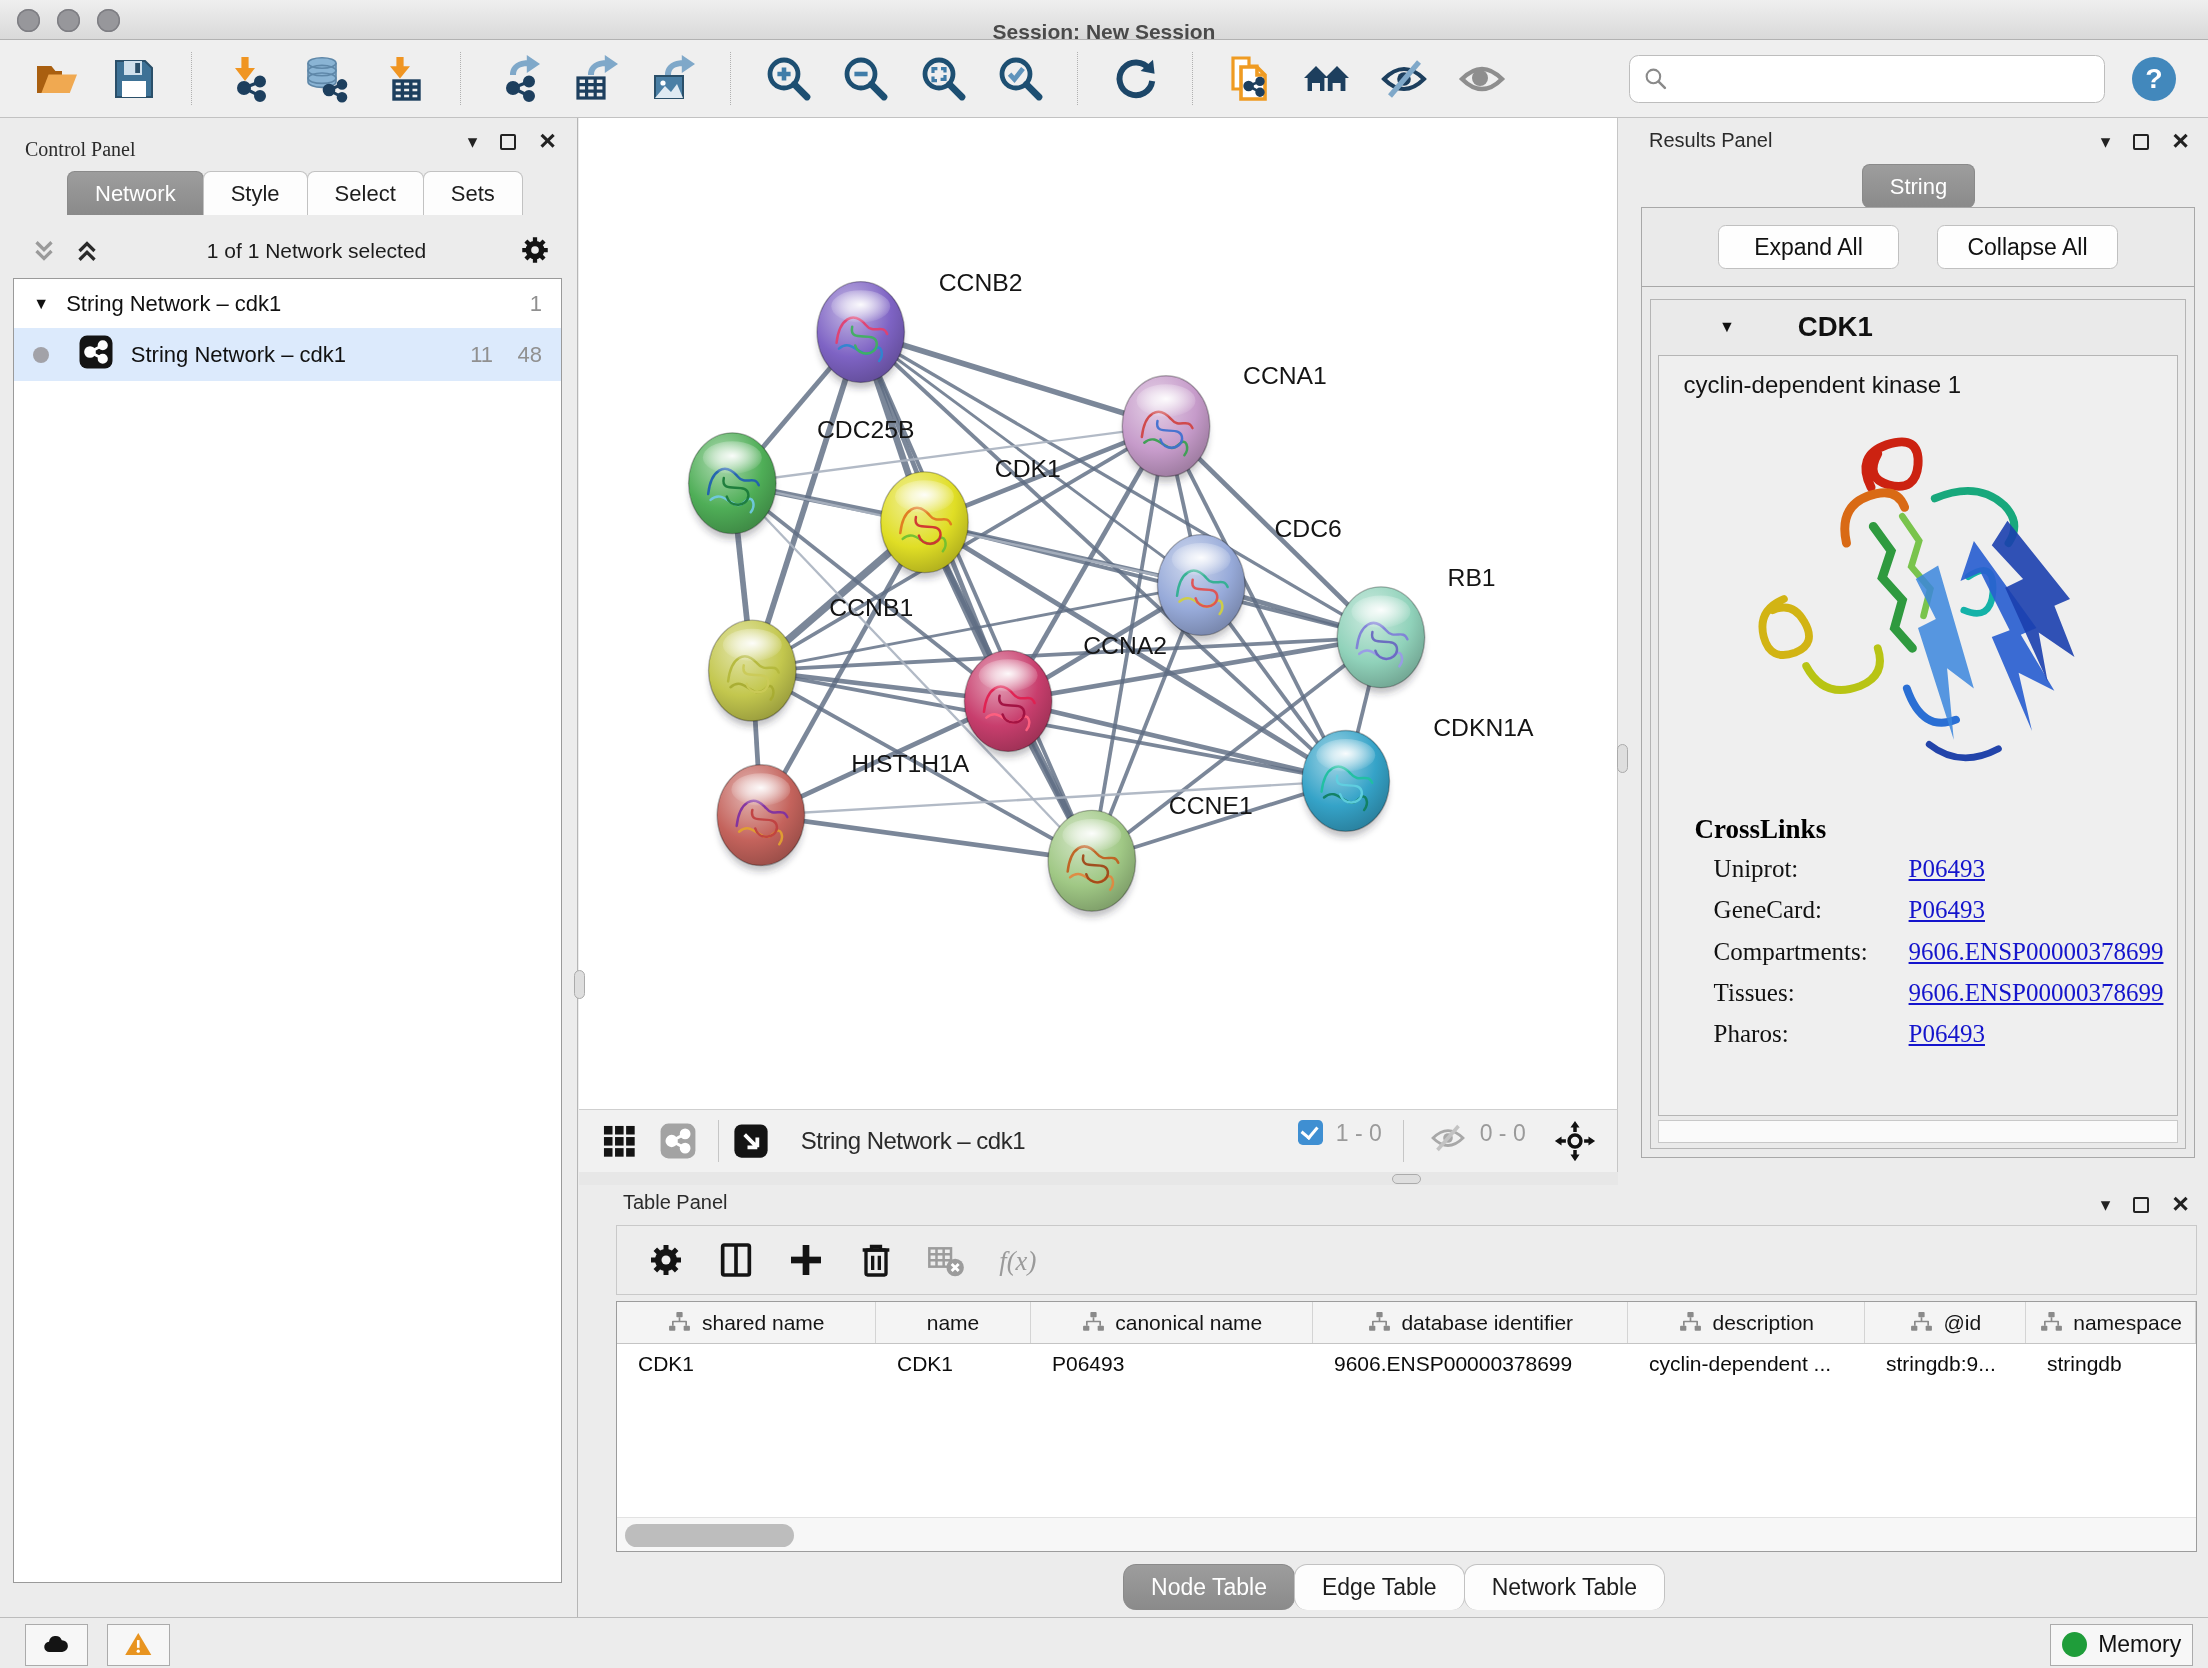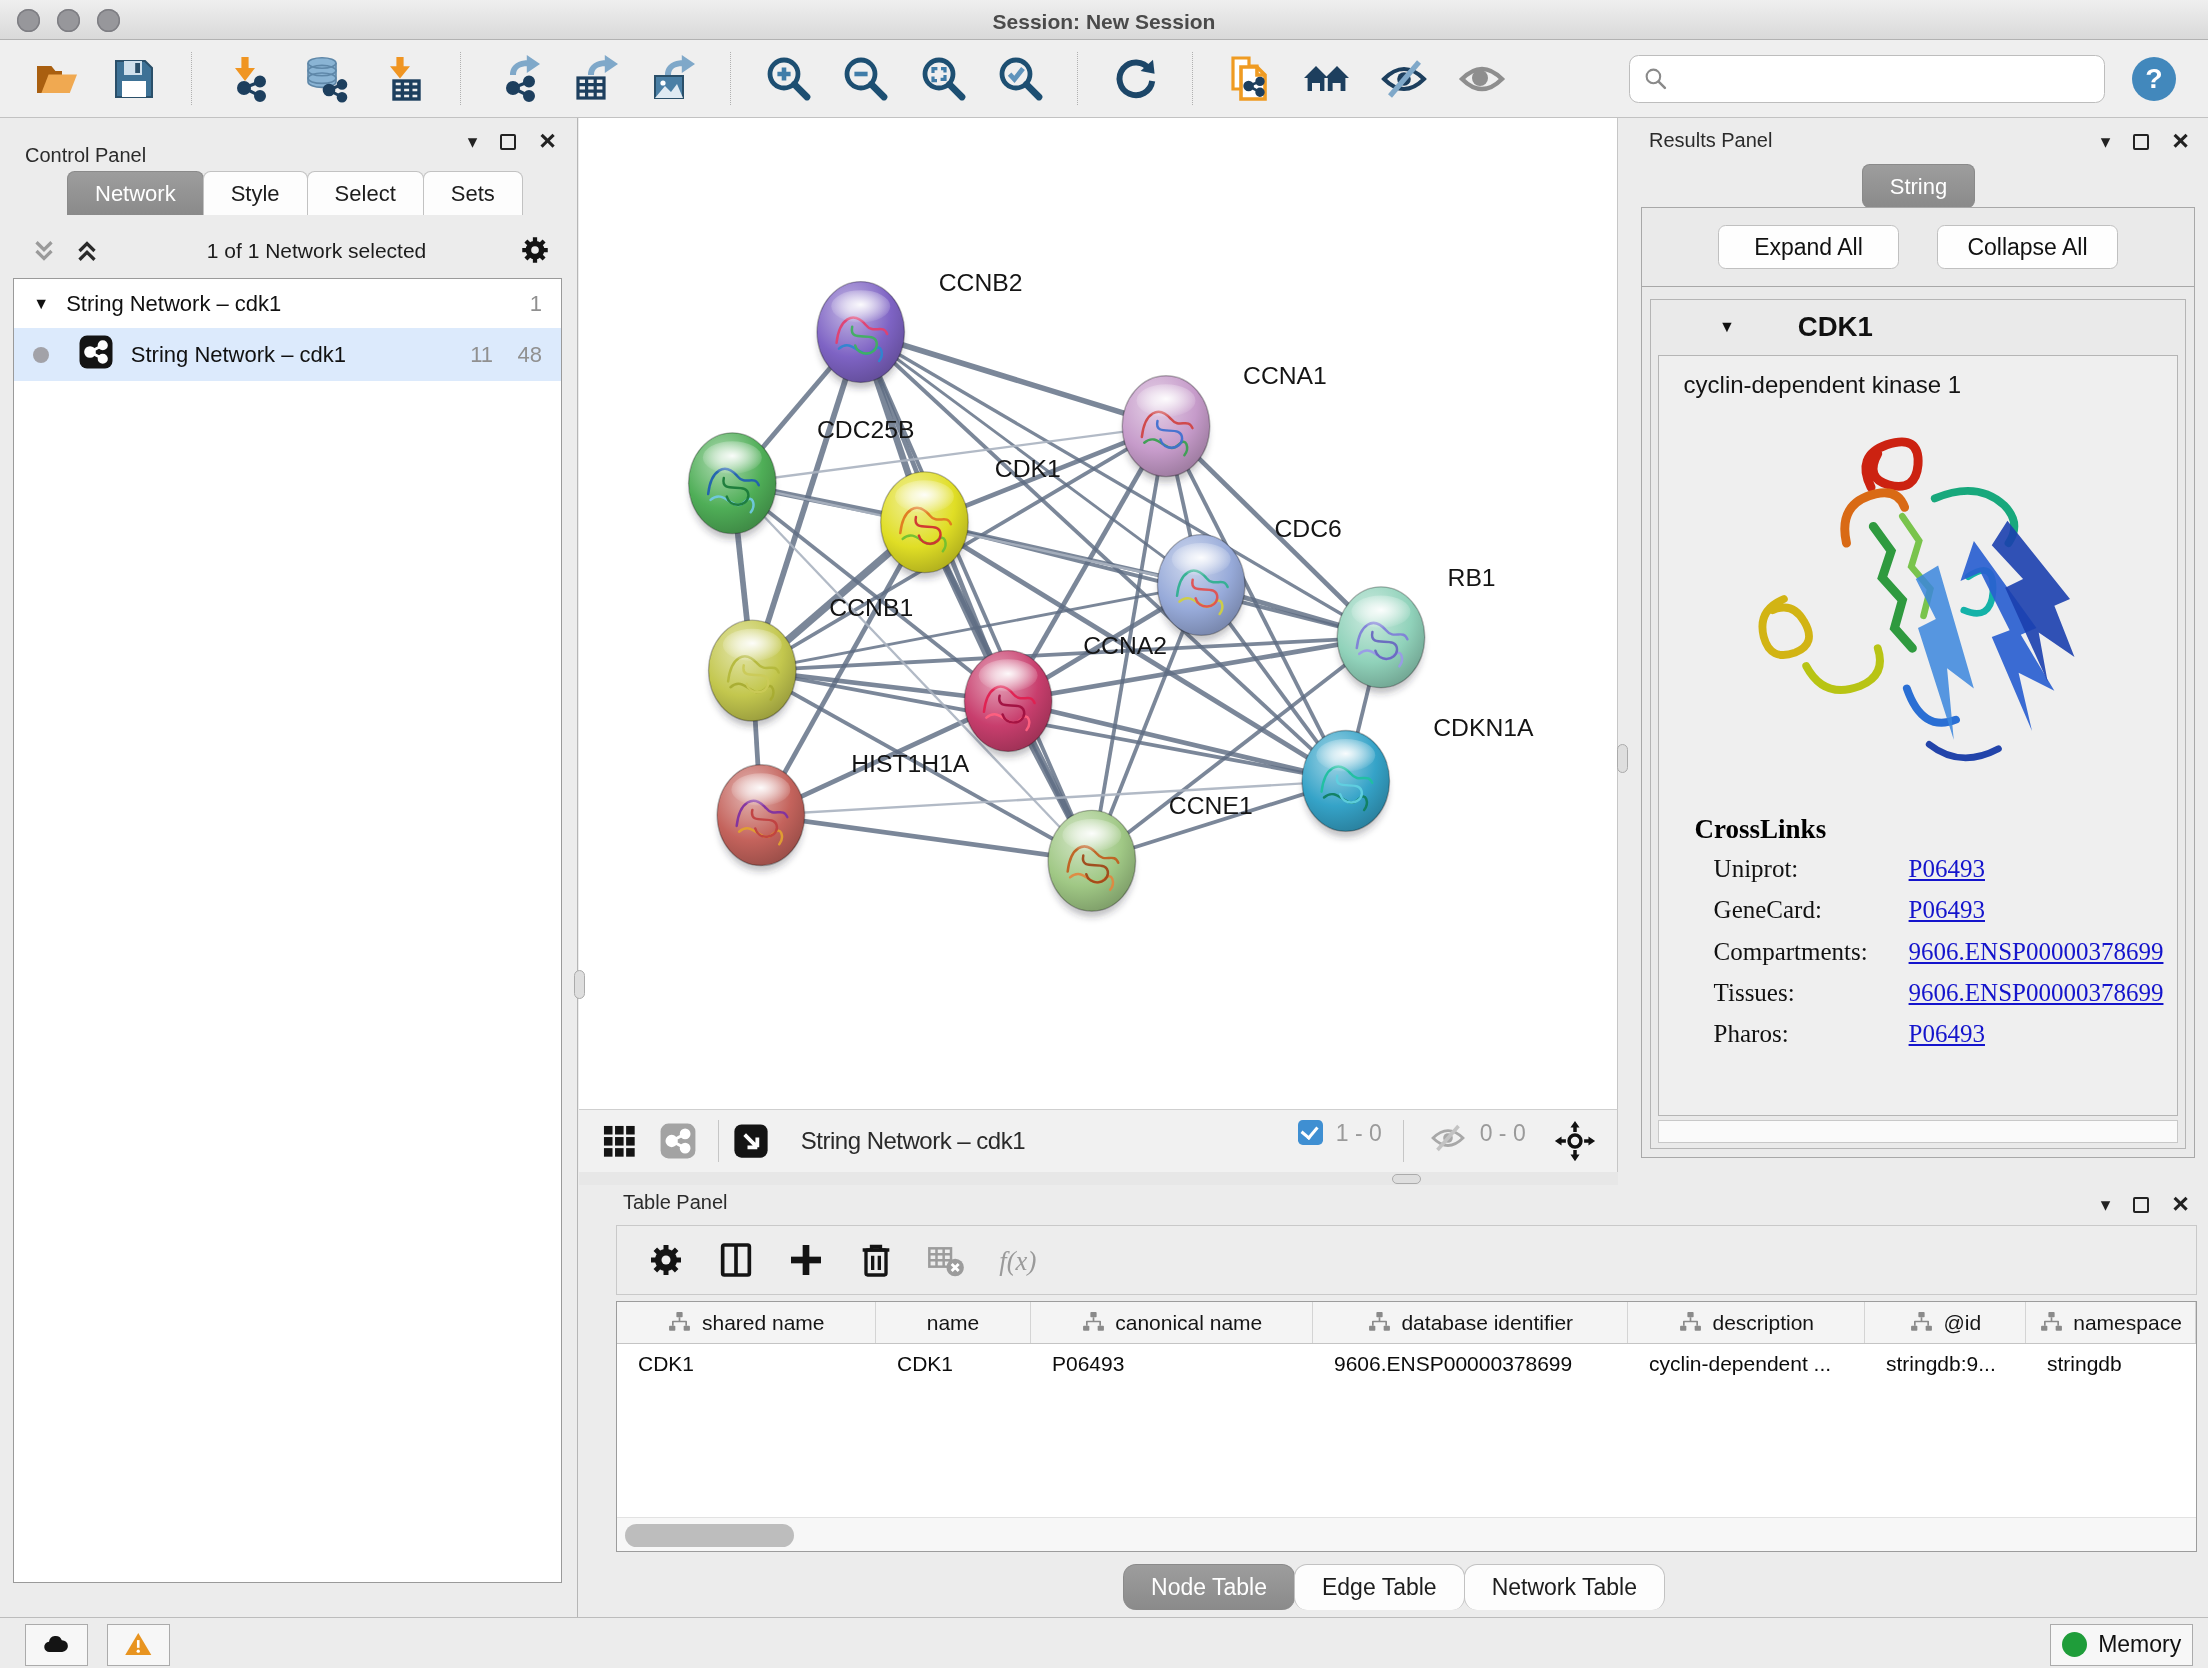--- a/index.html
+++ b/index.html
@@ -5,21 +5,21 @@
   * { margin:0; padding:0; box-sizing:border-box; }
   html,body { background:#d8d8d8; }
   #app { position:relative; width:2208px; height:1668px; background:#ececec;
          font-family:"Liberation Sans", sans-serif; color:#222; overflow:hidden; }
 
   
   .titlebar { position:absolute; left:0; top:0; width:100%; height:40px;
     background:linear-gradient(#efefef,#d9d9d9); border-bottom:1px solid #b2b2b2; }
   .tl { position:absolute; top:8.6px; width:23px; height:23px; border-radius:50%;
     background:#97979b; box-shadow:inset 0 0 0 1.4px #7e7e83; }
-  .win-title { position:absolute; left:0; right:0; top:2px; height:40px; line-height:40px;
+  .win-title { position:absolute; left:0; right:0; top:12px; height:40px; line-height:40px;
     text-align:center; font-size:21px; font-weight:bold; color:#4a4a4a; }
 
   
   .toolbar { position:absolute; left:0; top:40px; width:100%; height:78px; background:#efefef;
     border-bottom:1px solid #c2c2c2; display:flex; align-items:center; padding:0 32px; }
   #tb-buttons { display:flex; align-items:center; gap:28.5px; }
   .tb-btn { width:49px; height:49px; border:none; background:transparent; cursor:pointer;
     display:flex; align-items:center; justify-content:center; padding:0; }
   .tb-btn svg { width:48px; height:48px; }
   .tb-sep { width:0; height:53px; border-left:1.9px dotted #b0b0b0; margin:0 3.8px; }
@@ -38,21 +38,21 @@
   .wi-float { width:16px; height:16px; border:2.4px solid #222; border-radius:1.9px; }
   .wi-close { font-size:28.5px; font-weight:bold; margin-top:-3.8px; }
   .tab { height:44px; padding:17px 27px; background:#fdfdfd; border:1px solid #c2c2c2; border-bottom:none;
     font-size:22px; color:#1d1d1d; display:flex; align-items:center; cursor:pointer;
     border-radius:7.6px 7.6px 0 0; margin-right:-1px; }
   .tab.sel { background:linear-gradient(#9d9d9d,#8a8a8a); color:#fff; border-color:#8a8a8a; }
 
   
   .control-panel { position:absolute; left:0; top:118px; width:578px; bottom:51px;
     background:#ececec; border-right:1px solid #b6b6b6; }
-  .cp-head { position:absolute; left:25px; top:26px; }
+  .cp-head { position:absolute; left:25px; top:20px;font-family:Liberation Serif, serif; }
   .cp-icons { position:absolute; right:21px; top:11.4px; }
   .cp-tabs { position:absolute; left:67px; top:53px; display:flex; }
   .cp-statusrow { position:absolute; left:28.5px; right:25px; top:112px; height:42px;
     display:flex; align-items:center; }
   .chev { width:30px; height:30px; margin-right:13.3px; cursor:pointer; }
   .cp-status { flex:1; text-align:center; font-size:21px; color:#1c1c1c; }
   .gear-sm svg { width:34px; height:34px; }
   .cp-tree { position:absolute; left:13.3px; right:15px; top:160px; bottom:34px; background:#fff;
     border:1.4px solid #9a9a9a; }
   .tree-row { display:flex; align-items:center; height:49px; padding:0 19px; font-size:22px; }

